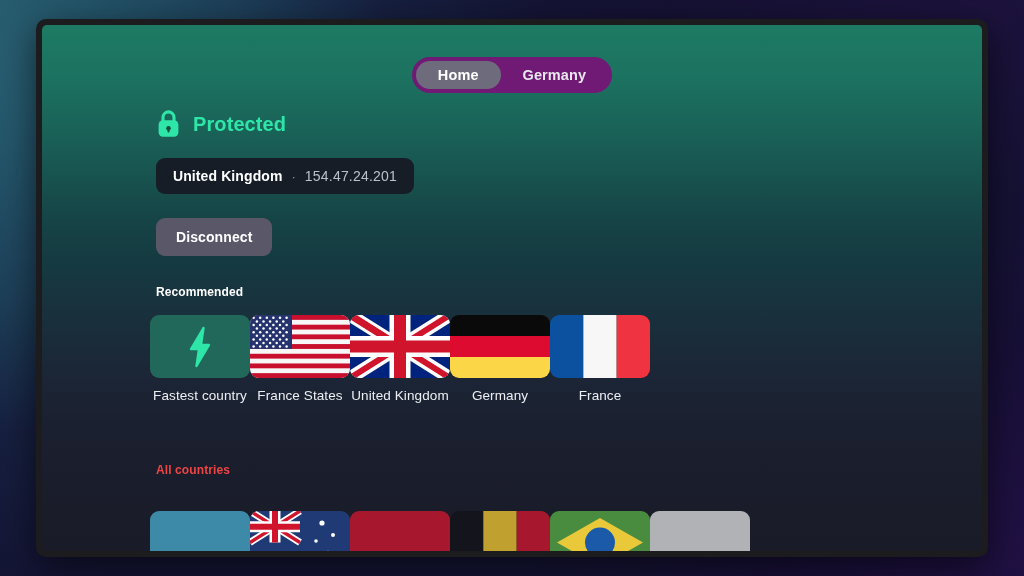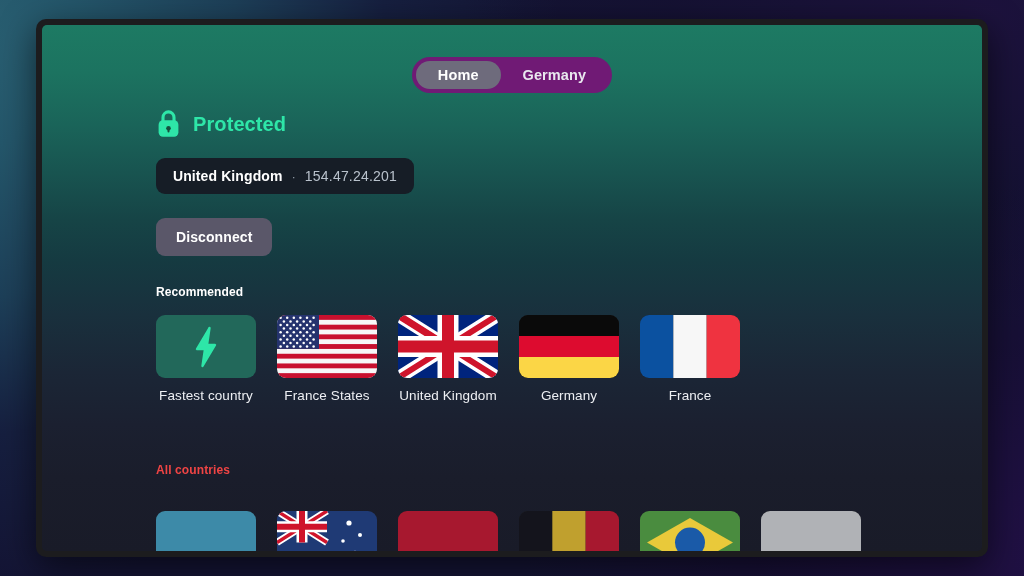--- a/index.html
+++ b/index.html
@@ -165,23 +165,22 @@
     left: 114px;
     font-size: 12px;
     font-weight: bold;
     letter-spacing: 0.1px;
   }
   #recommended-title { top: 260px; color: #ffffff; }
   #allcountries-title { top: 438px; color: #ef4444; }
 
   .tile-row {
     position: absolute;
-    left: 114px;
-    display: flex;
-    gap: 21px;
+    left: 108px;
+    display: flex;
   }
   #recommended-row { top: 290px; }
   #allcountries-row { top: 486px; }
 
   .tile { width: 100px; cursor: pointer; }
   .tile-art {
     width: 100px;
     height: 63px;
     border-radius: 9px;
     overflow: hidden;

